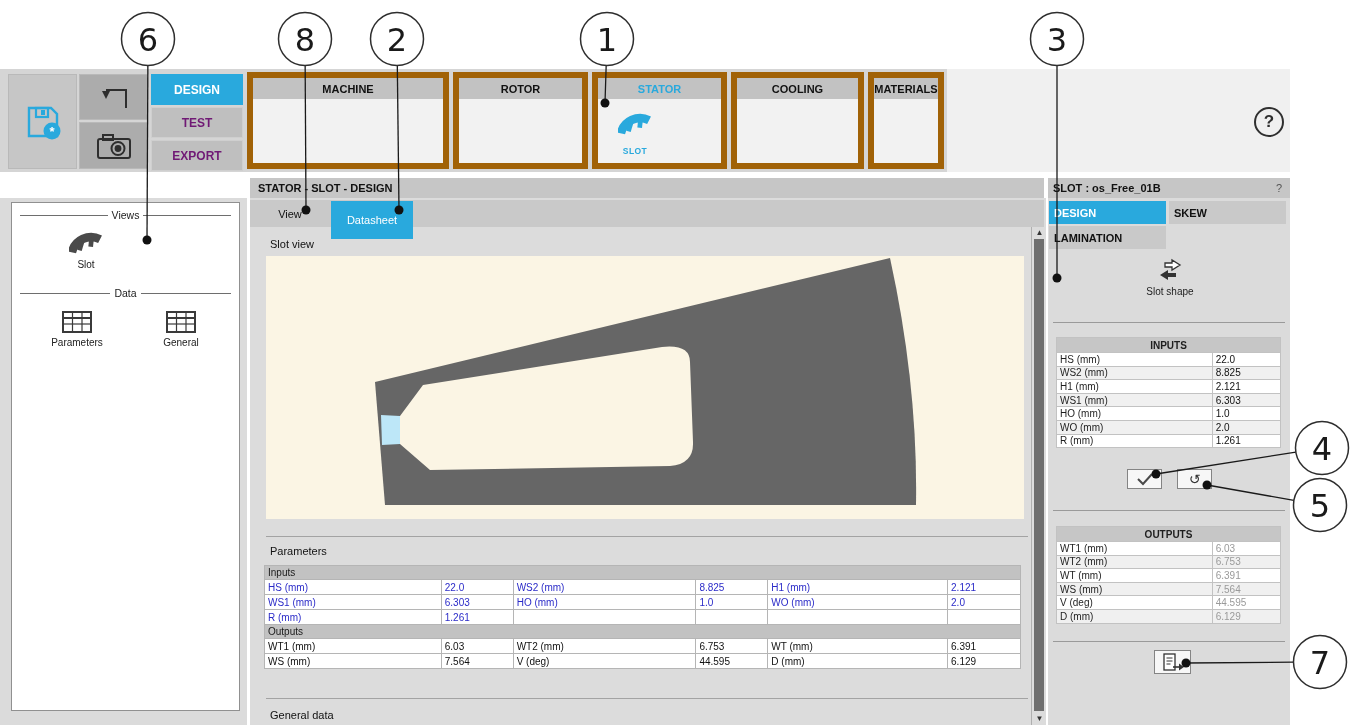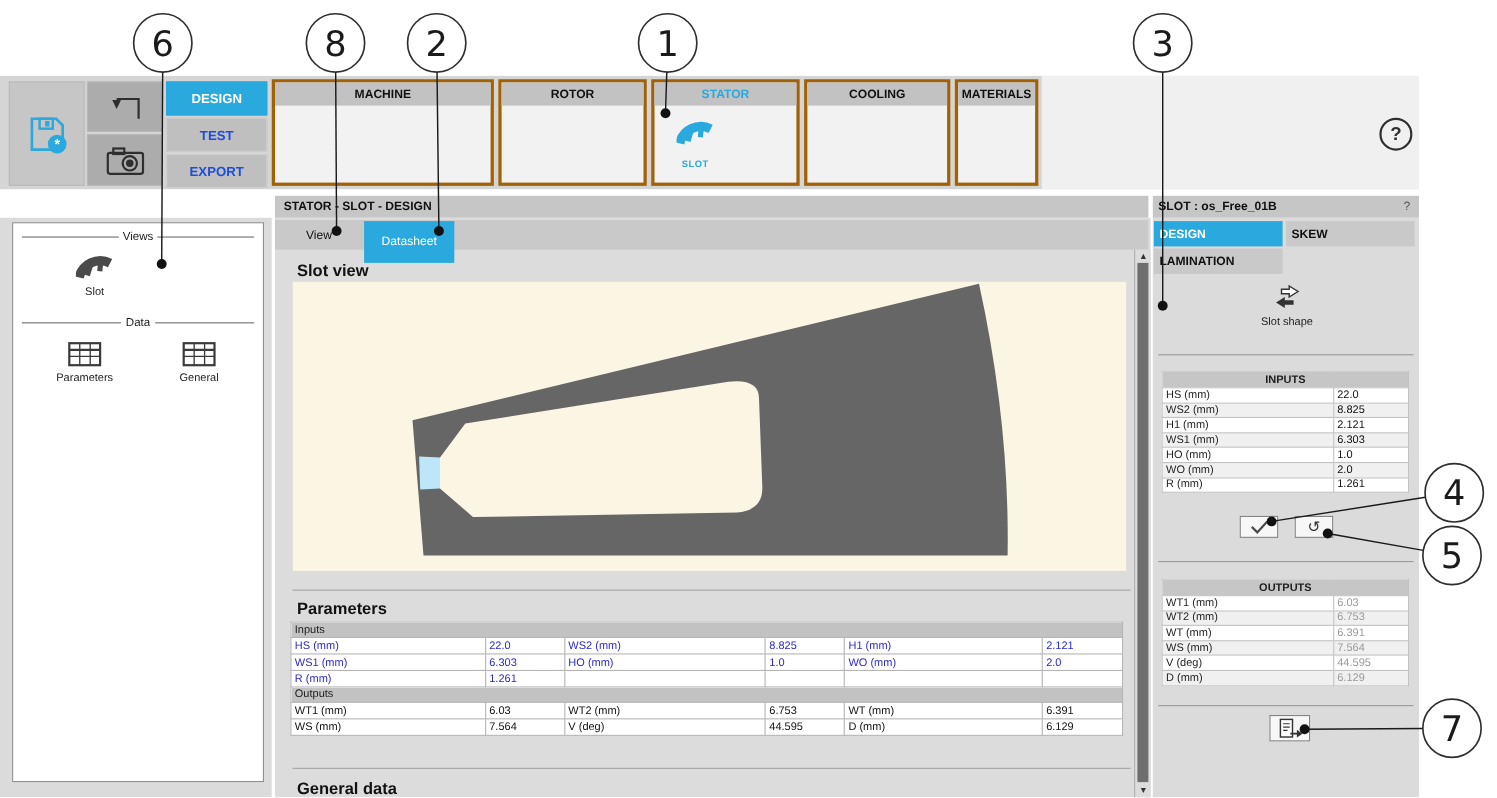--- a/index.html
+++ b/index.html
@@ -10,44 +10,44 @@
   *{margin:0;padding:0;box-sizing:border-box;}
   html,body{background:#fff;}
   body{font-family:"Liberation Sans","DejaVu Sans",sans-serif;color:var(--ink);}
   #app{position:relative;width:1361px;height:725px;background:#fff;overflow:hidden;}
   .abs{position:absolute;}
   
   .toolbar{left:0;top:69px;width:1290px;height:103px;background:var(--tool-bg);}
   .toolbar-light{left:947px;top:69px;width:343px;height:103px;background:#F0F0F0;}
   .tool-btn{background:var(--btn-gray);border:1px solid #B9B9B9;display:flex;align-items:center;justify-content:center;}
   .tool-btn.dark{background:var(--btn-dark);}
-  .mode-btn{font-size:12px;font-weight:bold;display:flex;align-items:center;justify-content:center;background:#BFBFBF;border:1px solid #CFCFCF;color:#1d4ed8;}
+  .mode-btn{font-size:12px;font-weight:bold;display:flex;align-items:center;justify-content:center;background:#BFBFBF;border:1px solid #CFCFCF;color:#701a75;}
   .mode-btn.active{background:var(--accent);color:#fff;border-color:var(--accent);}
-  .card{background:#F2F2F2;border:3px solid #a16207;}
+  .card{background:#F2F2F2;border:6px solid #a16207;}
   .card .card-head{height:21px;background:#C2C2C2;font-size:11px;font-weight:bold;display:flex;align-items:center;justify-content:center;color:#111;}
   .card .card-head.active{color:var(--accent);}
   .slot-item{position:absolute;left:14px;top:30px;width:46px;text-align:center;}
   .slot-item .lbl{font-size:8.5px;font-weight:bold;color:var(--accent);margin-top:4px;letter-spacing:.4px;}
   .help-circle{width:30px;height:30px;border:2.5px solid #2F2F2F;border-radius:50%;font-size:17px;font-weight:bold;color:#2F2F2F;display:flex;align-items:center;justify-content:center;background:transparent;}
   
   .sec-bar{top:178px;height:20px;background:var(--bar-gray);font-size:11px;font-weight:bold;display:flex;align-items:center;color:#111;}
   
   .sidebar-bg{left:0;top:198px;width:247px;height:527px;background:var(--col-bg);}
   .side-panel{left:11px;top:202px;width:229px;height:509px;background:#fff;border:1px solid #909090;}
   .fieldset-line{position:absolute;left:8px;right:8px;display:flex;align-items:center;font-size:10.5px;color:#222;}
   .fieldset-line::before,.fieldset-line::after{content:"";flex:1;border-top:1px solid #6E6E6E;}
   .fieldset-line span{padding:0 4px;}
   .side-item{position:absolute;text-align:center;font-size:10px;color:#222;}
   
   .main-bg{left:250px;top:198px;width:796px;height:527px;background:var(--main-bg);}
   .tab-strip{left:250px;top:200px;width:794px;height:27px;background:var(--tab-strip);}
   .tab{position:absolute;font-size:11px;font-weight:normal;display:flex;align-items:center;justify-content:center;}
   .tab.inactive{color:#111;}
   .tab.active{background:var(--accent);color:#fff;}
-  .h-label{font-size:15px;font-weight:bold;color:#111;}
+  .h-label{font-size:11px;font-weight:normal;color:#111;}
   .sep{background:#A3A3A3;height:1px;}
   
   table{border-collapse:collapse;}
   .ptable{width:757px;font-size:10px;background:#fff;border:1px solid #7F7F7F;}
   .ptable td{border:1px solid #B5B5B5;padding:1px 3px;height:15px;white-space:nowrap;overflow:hidden;}
   .ptable tr.sec td{background:#C2C2C2;color:#1a1a1a;height:13px;}
   
   .vscroll{left:1031px;top:227px;width:15px;height:498px;background:#DCDCDC;border-left:1px solid #AFAFAF;}
   .vthumb{position:absolute;left:2px;top:12px;width:10px;height:472px;background:#6E6E6E;}
   .varrow{position:absolute;left:0;width:15px;font-size:8px;color:#333;text-align:center;line-height:10px;}

